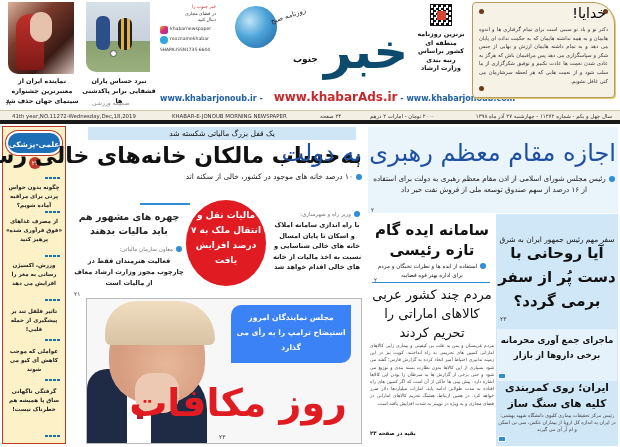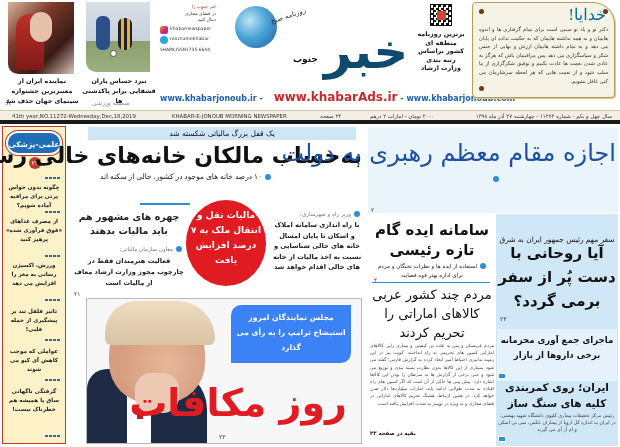--- a/index.html
+++ b/index.html
@@ -37,40 +37,40 @@
   .logo-jonoub { position:absolute; left:74px; top:50px; background:#fff; padding: 0 4px; font-size: 9px; font-weight: bold; color:#111; direction: rtl; }
 
   .websites { left: 160px; top: 90px; width: 300px; font-size: 8px; font-weight: bold; color: #1e5fa8; white-space: nowrap; text-align:center; }
   .websites .mid { color: #c62b2b; font-size: 12px; margin-left: 8px; }
 
   .qr { left: 430px; top: 4px; width: 22px; height: 22px; background: repeating-conic-gradient(#111 0 25%, #fff 0 50%) 0 0/5px 5px; border: 1px solid #111; }
   .qr .c { position:absolute; left:6px; top:6px; width:9px; height:9px; background:#d6452f; }
   .rank { left: 416px; top: 30px; width: 50px; font-size: 6.4px; font-weight: bold; line-height: 8.6px; color: #111; text-align: center; }
 
   .prayer { left: 472px; top: 2px; width: 143px; height: 96px; background: #f7f2e6; border: 1px solid #b89a5c; border-radius: 4px 22px 4px 4px; box-shadow: 1px 1px 0 #e3c77a; }
-  .prayer-title { position:absolute; right: 8px; top: 2px; font-size: 16px; color:#0369a1;font-family:Liberation Serif, serif; }
+  .prayer-title { position:absolute; right: 8px; top: 2px; font-size: 14px; color:#000000; }
   .prayer-body { position:absolute; right:6px; left:6px; top: 22px; font-size: 5.2px; line-height: 8.6px; color:#333; text-align: justify; }
   .prayer .dot { position:absolute; width:5px; height:5px; background:#6a3a1a; border-radius:50%; }
 
   
   .date-strip { left: 0; top: 110px; width: 620px; height: 10px; background: #f3efe4; border-top: 1px solid #cfc6ae; font-size: 5.4px; color: #333; }
   .date-strip span { position:absolute; top: 1.5px; white-space: nowrap; }
   .black-bar { left: 0; top: 120px; width: 620px; height: 4px; background: #1a1a1a; }
 
   
   .sci { left: 2px; top: 126px; width: 64px; height: 318px; background: #fdf1c8; border: 1px solid #c0392b; }
   .sci-badge { position:absolute; left: 3px; top: 4px; width: 56px; height: 24px; background: #1e6fb5; color: #fff; border-radius: 12px; font-size: 7.5px; font-weight: bold; text-align: center; line-height: 24px; border: 2px solid #fff; box-shadow: 0 0 0 1px #c0392b; }
   .sci-num { position:absolute; left: 26px; top: 30px; width: 12px; height: 12px; background:#c0392b; color:#fff; border-radius:50%; font-size: 6px; text-align:center; line-height: 12px; }
   .sci-item { position:absolute; left: 2px; width: 58px; font-size: 5.6px; font-weight: bold; line-height: 9px; text-align: center; color: #222; direction: rtl; }
   .sci-sep { position:absolute; right: 4px; width: 16px; height: 2px; background: repeating-linear-gradient(90deg,#1e6fb5 0 3px,transparent 3px 4px); }
 
   
   .kicker { left: 88px; top: 127px; width: 268px; height: 13px; background: #cfe6f7; font-size: 7.5px; text-align: center; line-height: 13px; color: #111; direction: rtl; }
   .main-head { left: 66px; top: 140px; width: 296px; font-size: 22px; font-weight: bold; color: #111; text-align: center; line-height: 32px; letter-spacing: -1px; direction: rtl; white-space: nowrap; }
-  .sub-bullet { left: 100px; top: 172px; width: 262px; font-size: 7.5px; color: #222; direction: rtl; text-align: left; font-family: Liberation Serif, serif; }
+  .sub-bullet { left: 100px; top: 172px; width: 262px; font-size: 7.5px; color: #222; direction: rtl; text-align: right; }
   .bullet { display:inline-block; width:6px; height:6px; background:#2f8fd6; border-radius:50%; margin-left:3px; vertical-align: middle; }
   .blue-rule { left: 140px; top: 203px; width: 50px; height: 2px; background: #2f8fd6; }
 
   .celeb-head { left: 74px; top: 210px; width: 110px; font-size: 9.5px; font-weight: bold; line-height: 14px; color: #222; text-align: center; direction: rtl; }
   .celeb-src { left: 74px; top: 246px; width: 108px; font-size: 5.6px; color: #777; direction: rtl; text-align: right; }
   .celeb-body { left: 74px; top: 256px; width: 110px; font-size: 6.6px; font-weight: bold; line-height: 11px; color: #222; text-align: center; direction: rtl; }
   .pgnum { font-size: 6px; color: #333; }
 
   .red-circle { left: 186px; top: 200px; width: 80px; height: 86px; border-radius: 50%; background: #e11b22; color: #fff; font-size: 9px; font-weight: bold; line-height: 15px; text-align: center; padding-top: 8px; direction: rtl; }
 
@@ -223,21 +223,21 @@
   <div class="head"></div>
   <div class="hair"></div>
   <div class="hand"></div>
   <div class="trump-box">مجلس نمایندگان امروز استیضاح ترامپ را به رأی می گذارد</div>
   <div class="trump-head">روز مکافات</div>
   <div class="trump-num">۲۳</div>
 </div>
 
 <div class="abs lead-bg"></div>
 <div class="abs lead-head">اجازه مقام معظم رهبری به دولت</div>
-<div class="abs lead-sub"><span class="bullet"></span></div>
+<div class="abs lead-sub"><span class="bullet"></span><span>رئیس مجلس شورای اسلامی از اذن مقام معظم رهبری به دولت برای استفاده از ۱۶ درصد از سهم صندوق توسعه ملی از فروش نفت خبر داد</span></div>
 <div class="abs lead-num pgnum">۲</div>
 
 <div class="abs idea-head">سامانه ایده گام تازه رئیسی</div>
 <div class="abs idea-sub"><span class="bullet"></span><span>استفاده از ایده ها و نظرات نخبگان و مردم برای اداره بهتر قوه قضاییه</span></div>
 <div class="abs idea-rule"></div>
 <div class="abs pgnum" style="left:374px;top:276px">۲</div>
 
 <div class="abs arab-head">مردم چند کشور عربی کالاهای اماراتی را تحریم کردند</div>
 <div class="abs arab-body">مردم عربستان و یمن به علت بی کیفیتی و بیماری زایی کالاهای اماراتی کمپین های تحریمی به راه انداختند. کویت نیز در این زمینه تدابیری احتیاط آمیز اتخاذ کرده به گزارش فارس؛ گفته می شود بسیاری از این کالاها بدون نظارت بسته بندی و توزیع می شود و حتی برخی از گزارش ها به سرطان زا بودن این کالاها اشاره دارد. پیش بینی ها حاکی از آن است که اگر کمپین های راه افتاده به مدت طولانی ادامه یابد، امارات میلیاردها دلار ضرر خواهد کرد. در همین ارتباط، هشتگ تحریم کالاهای اماراتی در فضای مجازی و به ویژه در توییتر به شدت افزایش یافته است.</div>
 <div class="abs arab-more">بقیه در صفحه ۲۳</div>

